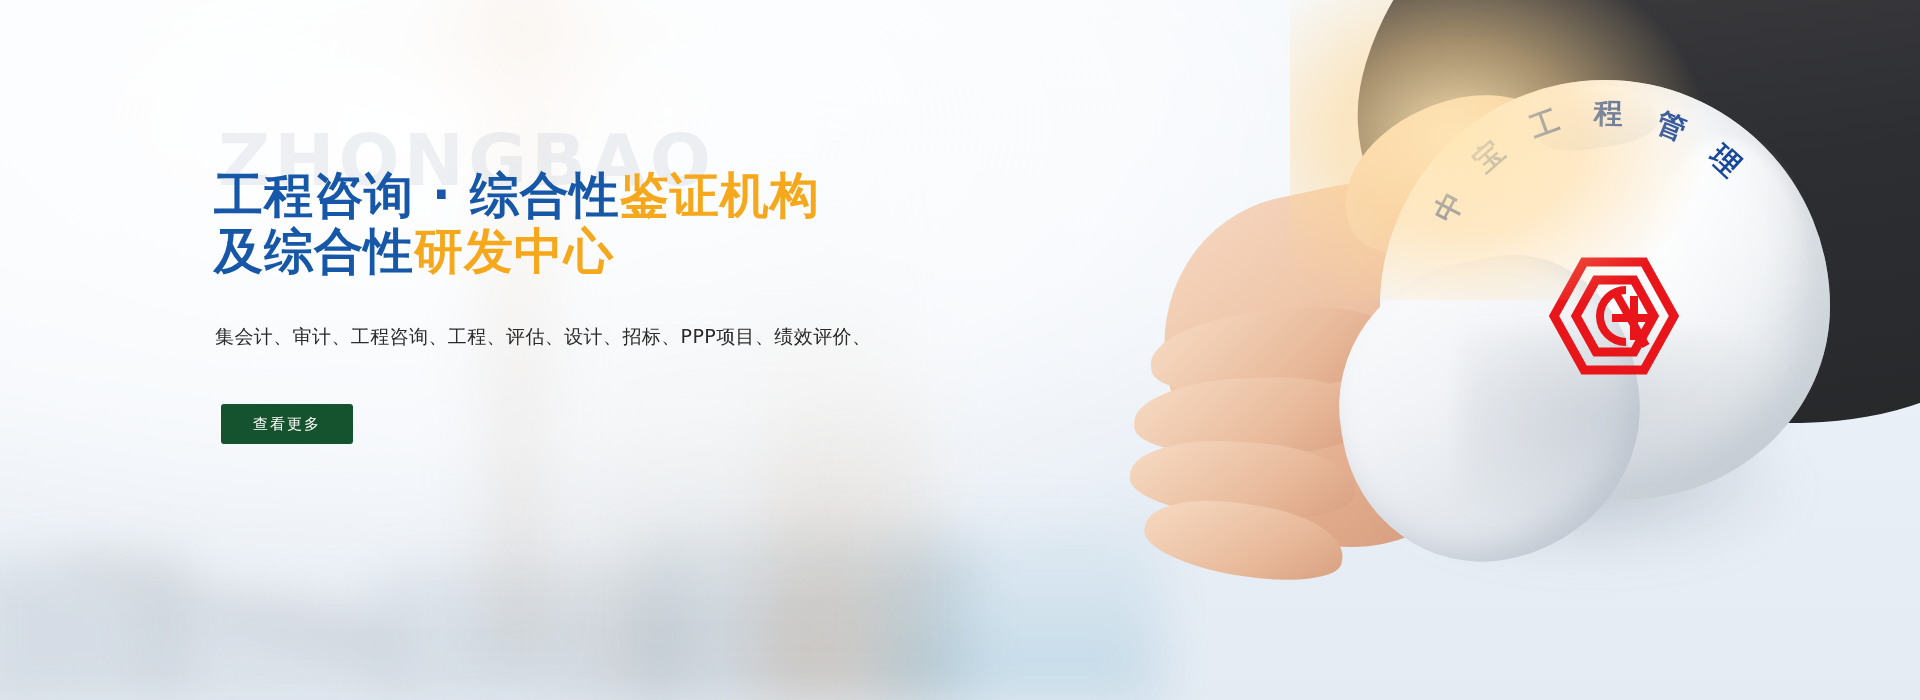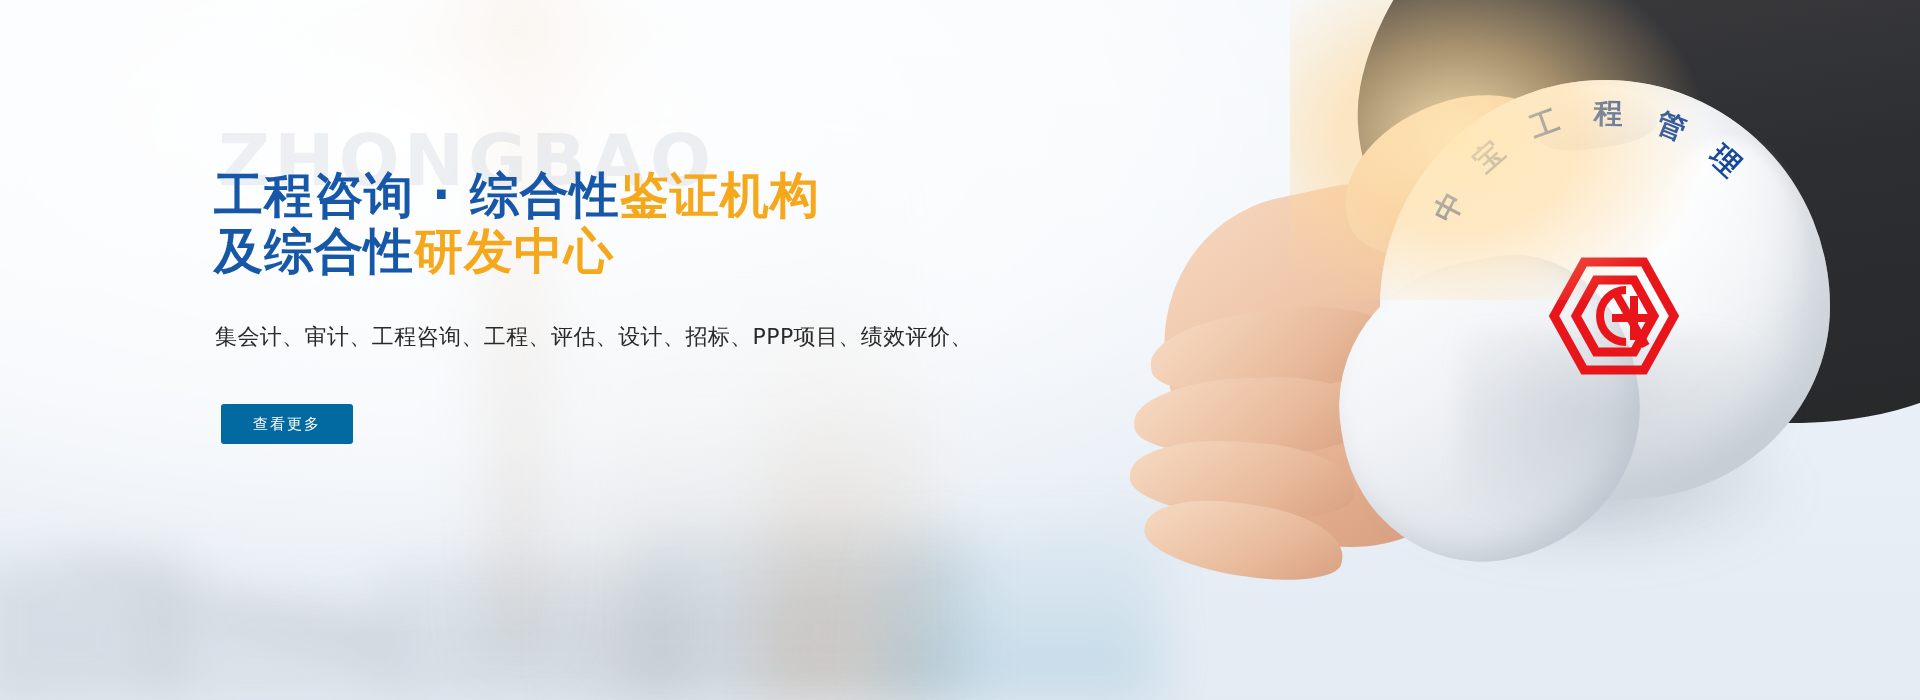--- a/index.html
+++ b/index.html
@@ -185,30 +185,30 @@
   .headline{ position:absolute; left:214px; top:168px; white-space:nowrap; }
   .headline .line{
     font-size:49px; font-weight:800; line-height:56px; letter-spacing:1px;
     font-family:"DejaVu Sans","Liberation Sans",sans-serif;
   }
   .blue{ color:#1657a8; }
   .orange{ color:#f5a81c; }
 
   .desc{ position:absolute; left:215px; top:313px; width:600px; }
   .desc p{
-    font-size:22px; line-height:47px; color:#2a2a2a; letter-spacing:.4px;
+    font-size:19px; line-height:47px; color:#2a2a2a; letter-spacing:.4px;
     font-family:"DejaVu Sans","Liberation Sans",sans-serif;
     white-space:nowrap;
   }
 
   .cta{
     position:absolute; left:221px; top:404px;
     display:inline-flex; align-items:center; justify-content:center;
     width:132px; height:40px;
-    background:#0369a1; color:#fff; border:0; border-radius:3px;
+    background:#14532d; color:#fff; border:0; border-radius:3px;
     font-size:15px; letter-spacing:2px; cursor:pointer;
     font-family:"DejaVu Sans","Liberation Sans",sans-serif;
   }
 </style>
 </head>
 <body>
 
 <div class="banner">
 
   <div class="bg">

